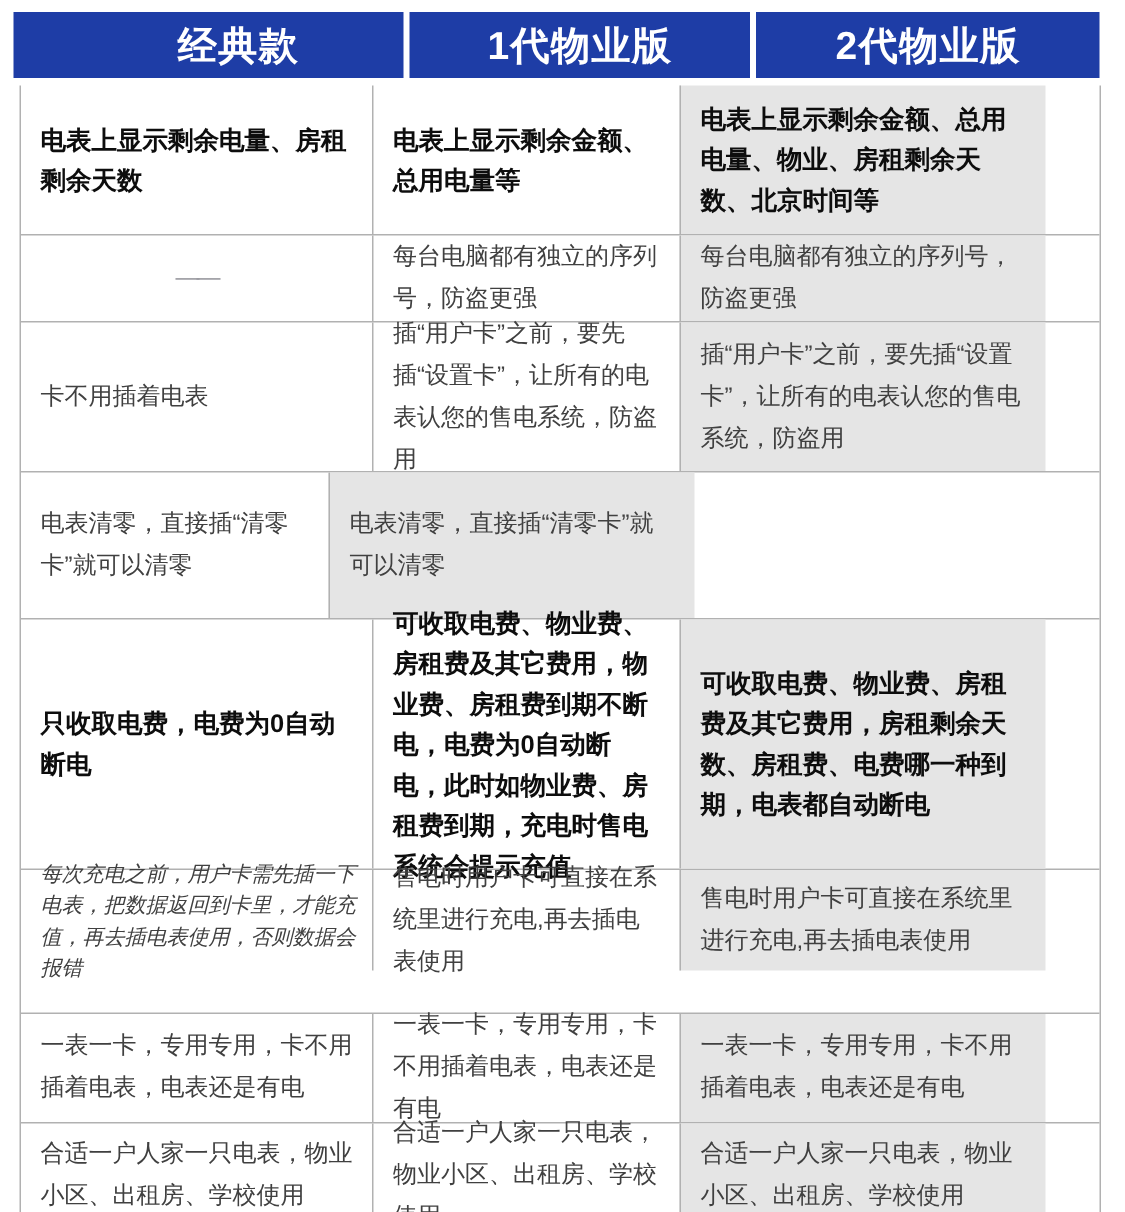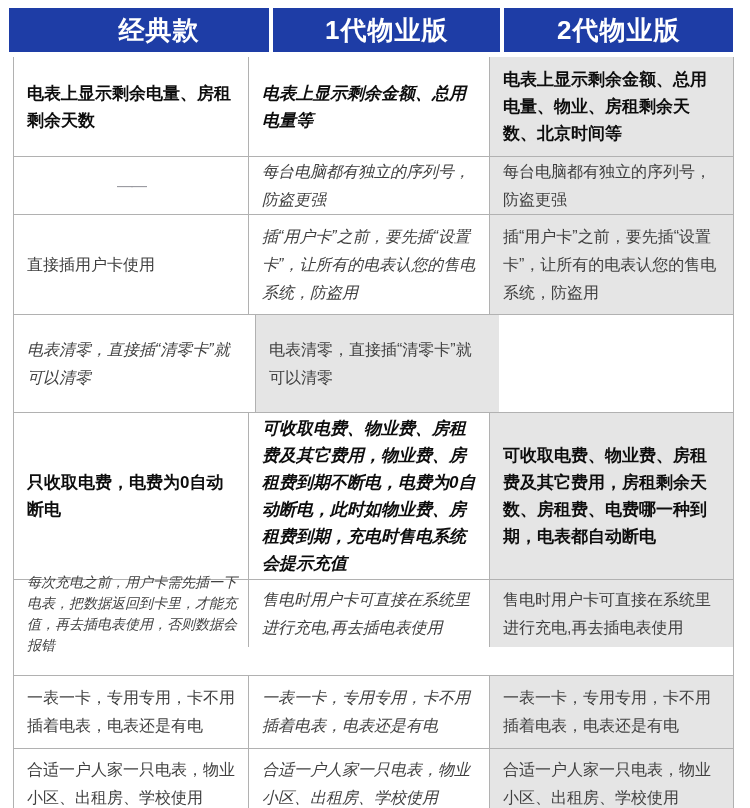--- a/index.html
+++ b/index.html
@@ -56,21 +56,21 @@
     display: flex;
     align-items: center;
     padding: 4px 13px;
     font-size: 16px;
     line-height: 28px;
     color: #404040;
     word-break: break-all;
   }
   .cell + .cell { border-left: 1px solid #b1b1b1; }
   .c1 { width: 234px; }
-  .c2 { width: 241px; font-style: italic; }
+  .c2 { width: 205px; }
   .c3 { width: 244px; background: #e5e5e5; }
   .bold {
     font-weight: bold;
     color: #0d0d0d;
     font-size: 17px;
     line-height: 27px;
   }
   .small {
     font-size: 14px;
     line-height: 21px;
@@ -110,21 +110,21 @@
         <div class="cell c3 bold">电表上显示剩余金额、总用电量、物业、房租剩余天数、北京时间等</div>
       </div>
 
       <div class="row h57">
         <div class="cell c1 dash">——</div>
         <div class="cell c2">每台电脑都有独立的序列号，防盗更强</div>
         <div class="cell c3">每台电脑都有独立的序列号，防盗更强</div>
       </div>
 
       <div class="row h99">
-        <div class="cell c1">直接插用户卡使用</div>
+        <div class="cell c1">卡不用插着电表</div>
         <div class="cell c2">插“用户卡”之前，要先插“设置卡”，让所有的电表认您的售电系统，防盗用</div>
         <div class="cell c3">插“用户卡”之前，要先插“设置卡”，让所有的电表认您的售电系统，防盗用</div>
       </div>
 
       <div class="row h97">
         <div class="cell c2">电表清零，直接插“清零卡”就可以清零</div>
         <div class="cell c3">电表清零，直接插“清零卡”就可以清零</div>
       </div>
 
       <div class="row h166">

